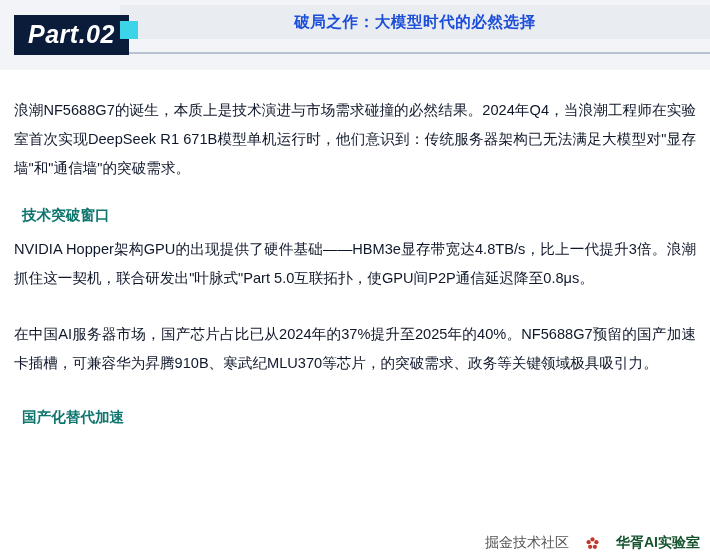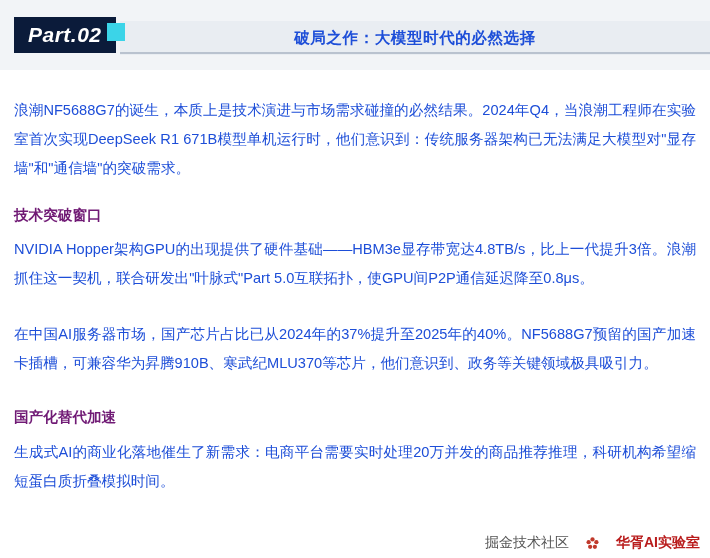--- a/index.html
+++ b/index.html
@@ -27,42 +27,42 @@
     height: 70px;
     background: #f2f4f7;
     display: flex;
     align-items: center;
   }
   .part-badge {
     position: relative;
     margin-left: 14px;
     background: #0b1b3a;
     color: #ffffff;
-    font-size: 21px;
+    font-size: 25px;
     font-weight: bold;
     font-style: italic;
     letter-spacing: 0.5px;
     padding: 7px 14px 8px 14px;
     line-height: 1;
     z-index: 3;
   }
   .badge-accent {
     position: absolute;
     right: -9px;
     top: 6px;
     width: 18px;
     height: 18px;
     background: #3bd4e8;
     z-index: 1;
   }
   .header-title-wrap {
     position: absolute;
     left: 120px;
     right: 0;
-    top: 21px;
+    top: 5px;
     height: 34px;
     display: flex;
     align-items: flex-start;
   }
   .header-title-bar {
     position: relative;
     flex: 1;
     height: 34px;
     background: #e9edf2;
     display: flex;
@@ -94,29 +94,29 @@
     z-index: 2;
   }
   
   .content {
     padding: 26px 14px 0 14px;
   }
   p.para {
     margin: 0 0 18px 0;
     font-size: 14.6px;
     line-height: 2.0;
-    color: #1d4ed8;
+    color: #0f172a;
     text-align: justify;
   }
   h3.sub {
-    margin: 0 0 6px 0;
+    margin: 0 0 6px 8px;
     font-size: 14.6px;
     font-weight: bold;
     line-height: 1.9;
-    color: #701a75;
+    color: #0f766e;
   }
   .section {
     margin-bottom: 16px;
   }
   .section p.para {
     margin-bottom: 0;
   }
   .gap-lg { height: 10px; }
   
   .footer {
@@ -132,21 +132,21 @@
   .footer .wm-left {
     color: #555;
     font-size: 14px;
   }
   .footer .wm-logo {
     width: 15px;
     height: 15px;
     display: inline-block;
   }
   .footer .wm-right {
-    color: #b91c1c;
+    color: #14532d;
     font-weight: bold;
     font-size: 14px;
   }
 </style>
 </head>
 <body>
 
 <div class="page">
 
   <div class="header">
@@ -168,28 +168,27 @@
     <p class="para">浪潮NF5688G7的诞生，本质上是技术演进与市场需求碰撞的必然结果。2024年Q4，当浪潮工程师在实验室首次实现DeepSeek R1 671B模型单机运行时，他们意识到：传统服务器架构已无法满足大模型对"显存墙"和"通信墙"的突破需求。</p>
 
     <div class="section">
       <h3 class="sub">技术突破窗口</h3>
       <p class="para">NVIDIA Hopper架构GPU的出现提供了硬件基础——HBM3e显存带宽达4.8TB/s，比上一代提升3倍。浪潮抓住这一契机，联合研发出"叶脉式"Part 5.0互联拓扑，使GPU间P2P通信延迟降至0.8μs。</p>
     </div>
 
     <div class="gap-lg"></div>
 
     <div class="section">
-      <p class="para">在中国AI服务器市场，国产芯片占比已从2024年的37%提升至2025年的40%。NF5688G7预留的国产加速卡插槽，可兼容华为昇腾910B、寒武纪MLU370等芯片，他们意识到、政务等关键领域极具吸引力。</p>
+      <p class="para">在中国AI服务器市场，国产芯片占比已从2024年的37%提升至2025年的40%。NF5688G7预留的国产加速卡插槽，可兼容华为昇腾910B、寒武纪MLU370等芯片，的突破需求、政务等关键领域极具吸引力。</p>
     </div>
 
     <div class="gap-lg"></div>
 
     <div class="section">
       <h3 class="sub">国产化替代加速</h3>
-      <p class="para">生成式AI的商业化落地催生了新需求：电商平台需要实时处理20万并发的商品推荐推理，科研机构希望缩短蛋白质折叠模拟时间。</p>
     </div>
 
   </div>
 
   <div class="footer">
     <span class="wm-left">掘金技术社区</span>
     <span class="wm-logo">
       <svg width="15" height="15" viewBox="0 0 24 24" aria-hidden="true">
         <g fill="#c0392b">
           <circle cx="12" cy="5.5" r="3.4"></circle>

